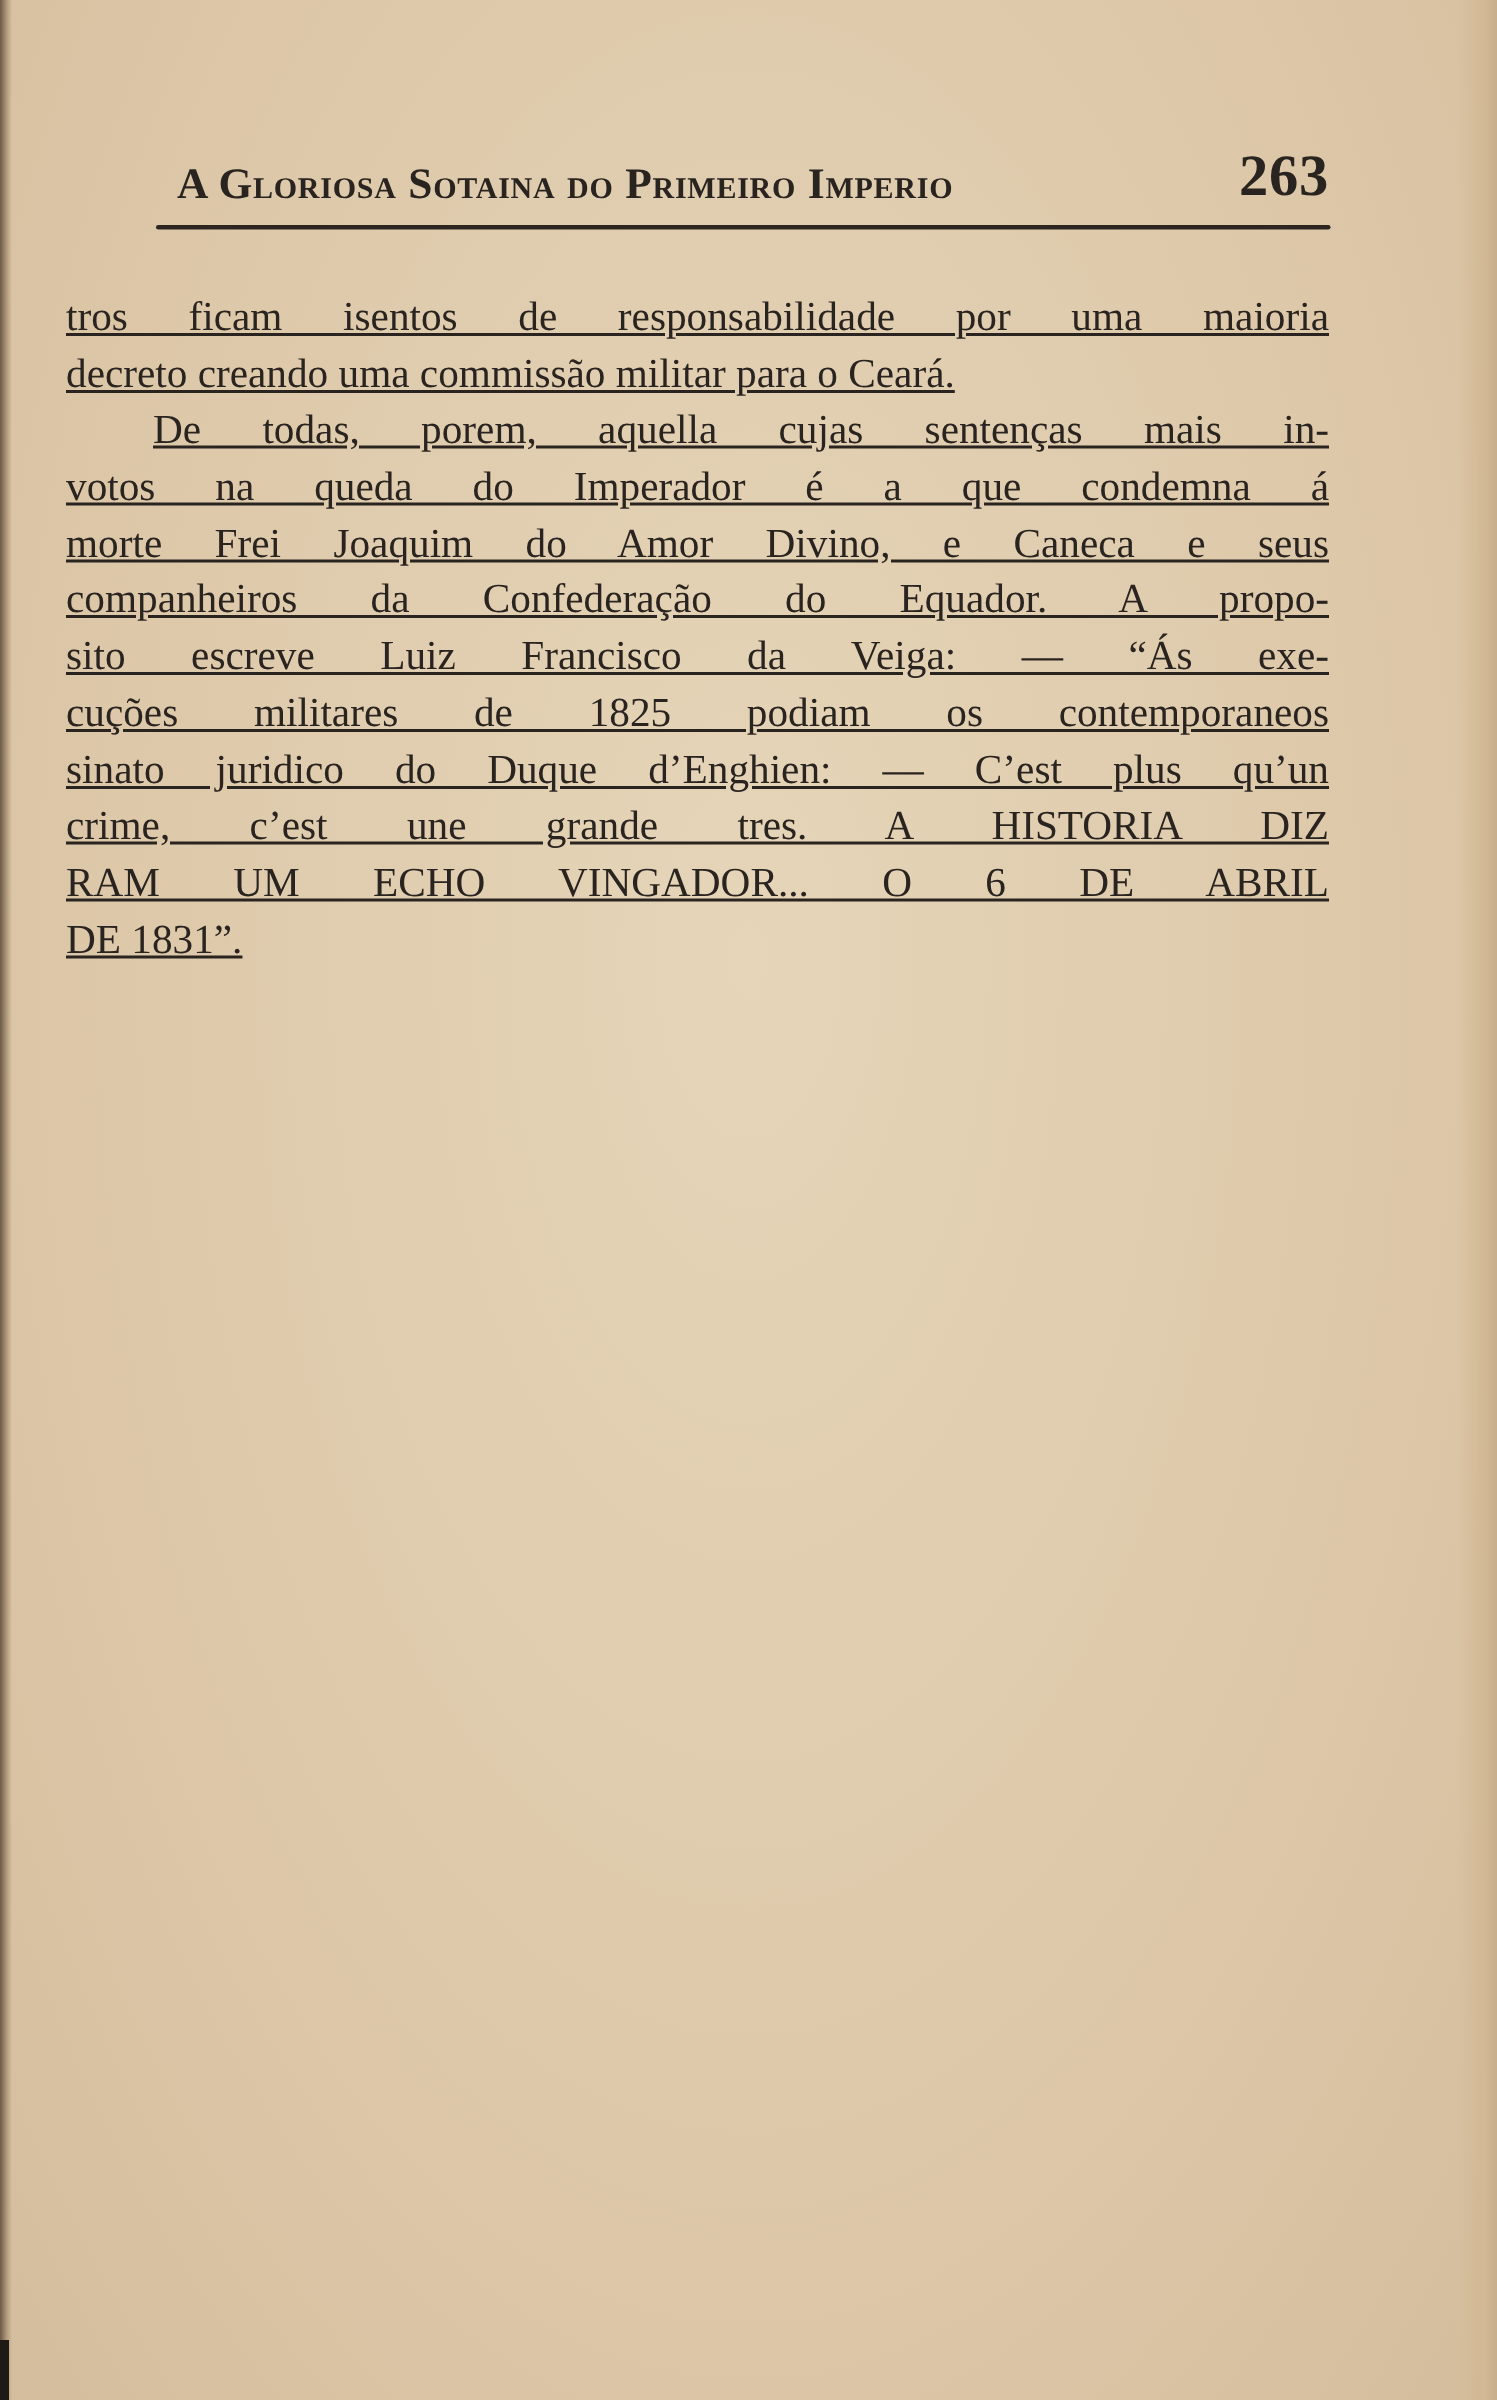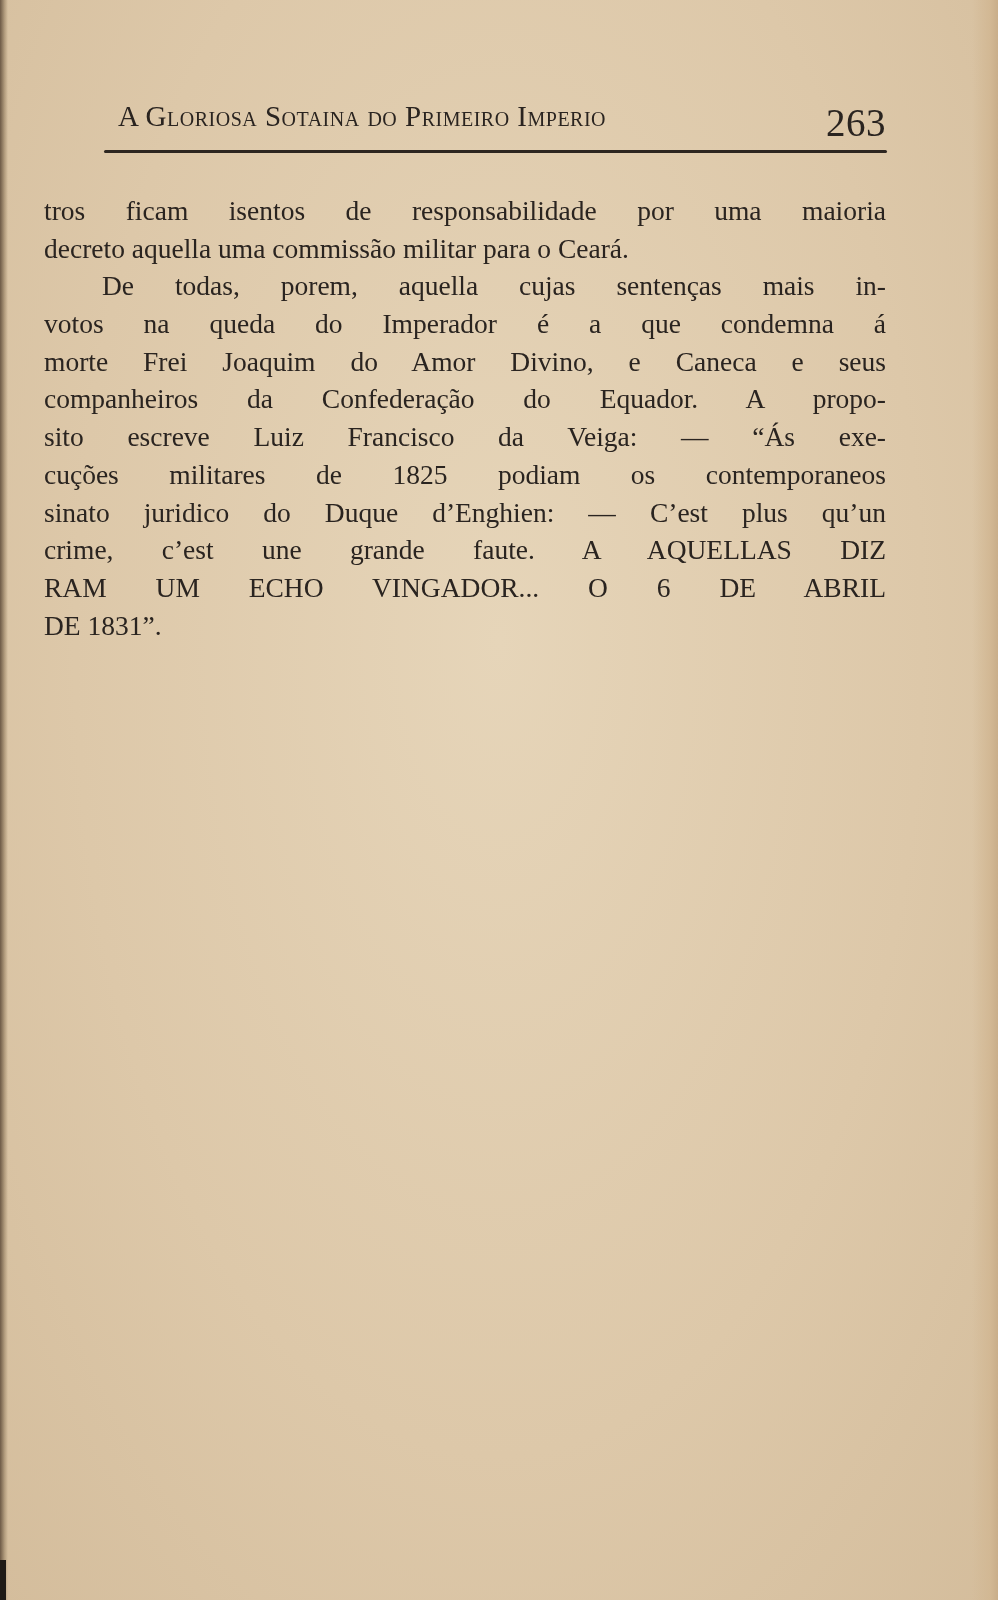--- a/index.html
+++ b/index.html
@@ -36,23 +36,24 @@
       background: linear-gradient(to right, rgba(0,0,0,0) 0%, #d2b894 70%, #c9ae8a 100%);
     }
     .running-head {
       position: absolute;
       left: 118px;
       top: 100px;
       width: 768px;
       height: 40px;
       display: flex;
       justify-content: space-between;
-      align-items: flex-start;
+      align-items: flex-end;
       font-size: 29px;
       letter-spacing: 0.5px;
+      font-weight: bold;
     }
     .running-head .title {
       font-variant: small-caps;
     }
     .running-head .folio {
       font-size: 39px;
     }
     .head-rule {
       position: absolute;
       left: 104px;
@@ -62,20 +63,21 @@
       background: #2d2620;
       border-radius: 2px;
     }
     .body-text {
       position: absolute;
       left: 44px;
       top: 192px;
       width: 842px;
       font-size: 27.5px;
       line-height: 37.7px;
+      text-decoration: underline;
     }
     .line {
       display: block;
       text-align: justify;
       text-align-last: justify;
       white-space: nowrap;
       height: 37.7px;
     }
     .line.last {
       text-align-last: left;
@@ -96,27 +98,27 @@
 
 <header class="running-head">
   <span class="title">A Gloriosa Sotaina do Primeiro Imperio</span>
   <span class="folio">263</span>
 </header>
 <div class="head-rule"></div>
 
 <main class="body-text">
   <p class="paragraph">
     <span class="line">tros ficam isentos de responsabilidade por uma maioria</span>
-    <span class="line last">decreto aquella uma commissão militar para o Ceará.</span>
+    <span class="line last">decreto creando uma commissão militar para o Ceará.</span>
   </p>
   <p class="paragraph">
     <span class="line indent">De todas, porem, aquella cujas sentenças mais in-</span>
     <span class="line">votos na queda do Imperador é a que condemna á</span>
     <span class="line">morte Frei Joaquim do Amor Divino, e Caneca e seus</span>
     <span class="line">companheiros da Confederação do Equador. A propo-</span>
     <span class="line">sito escreve Luiz Francisco da Veiga: — “Ás exe-</span>
     <span class="line">cuções militares de 1825 podiam os contemporaneos</span>
     <span class="line">sinato juridico do Duque d’Enghien: — C’est plus qu’un</span>
-    <span class="line">crime, c’est une grande faute. A AQUELLAS DIZ</span>
+    <span class="line">crime, c’est une grande tres. A HISTORIA DIZ</span>
     <span class="line">RAM UM ECHO VINGADOR... O 6 DE ABRIL</span>
     <span class="line last">DE 1831”.</span>
   </p>
 </main>
 
 </body></html>

